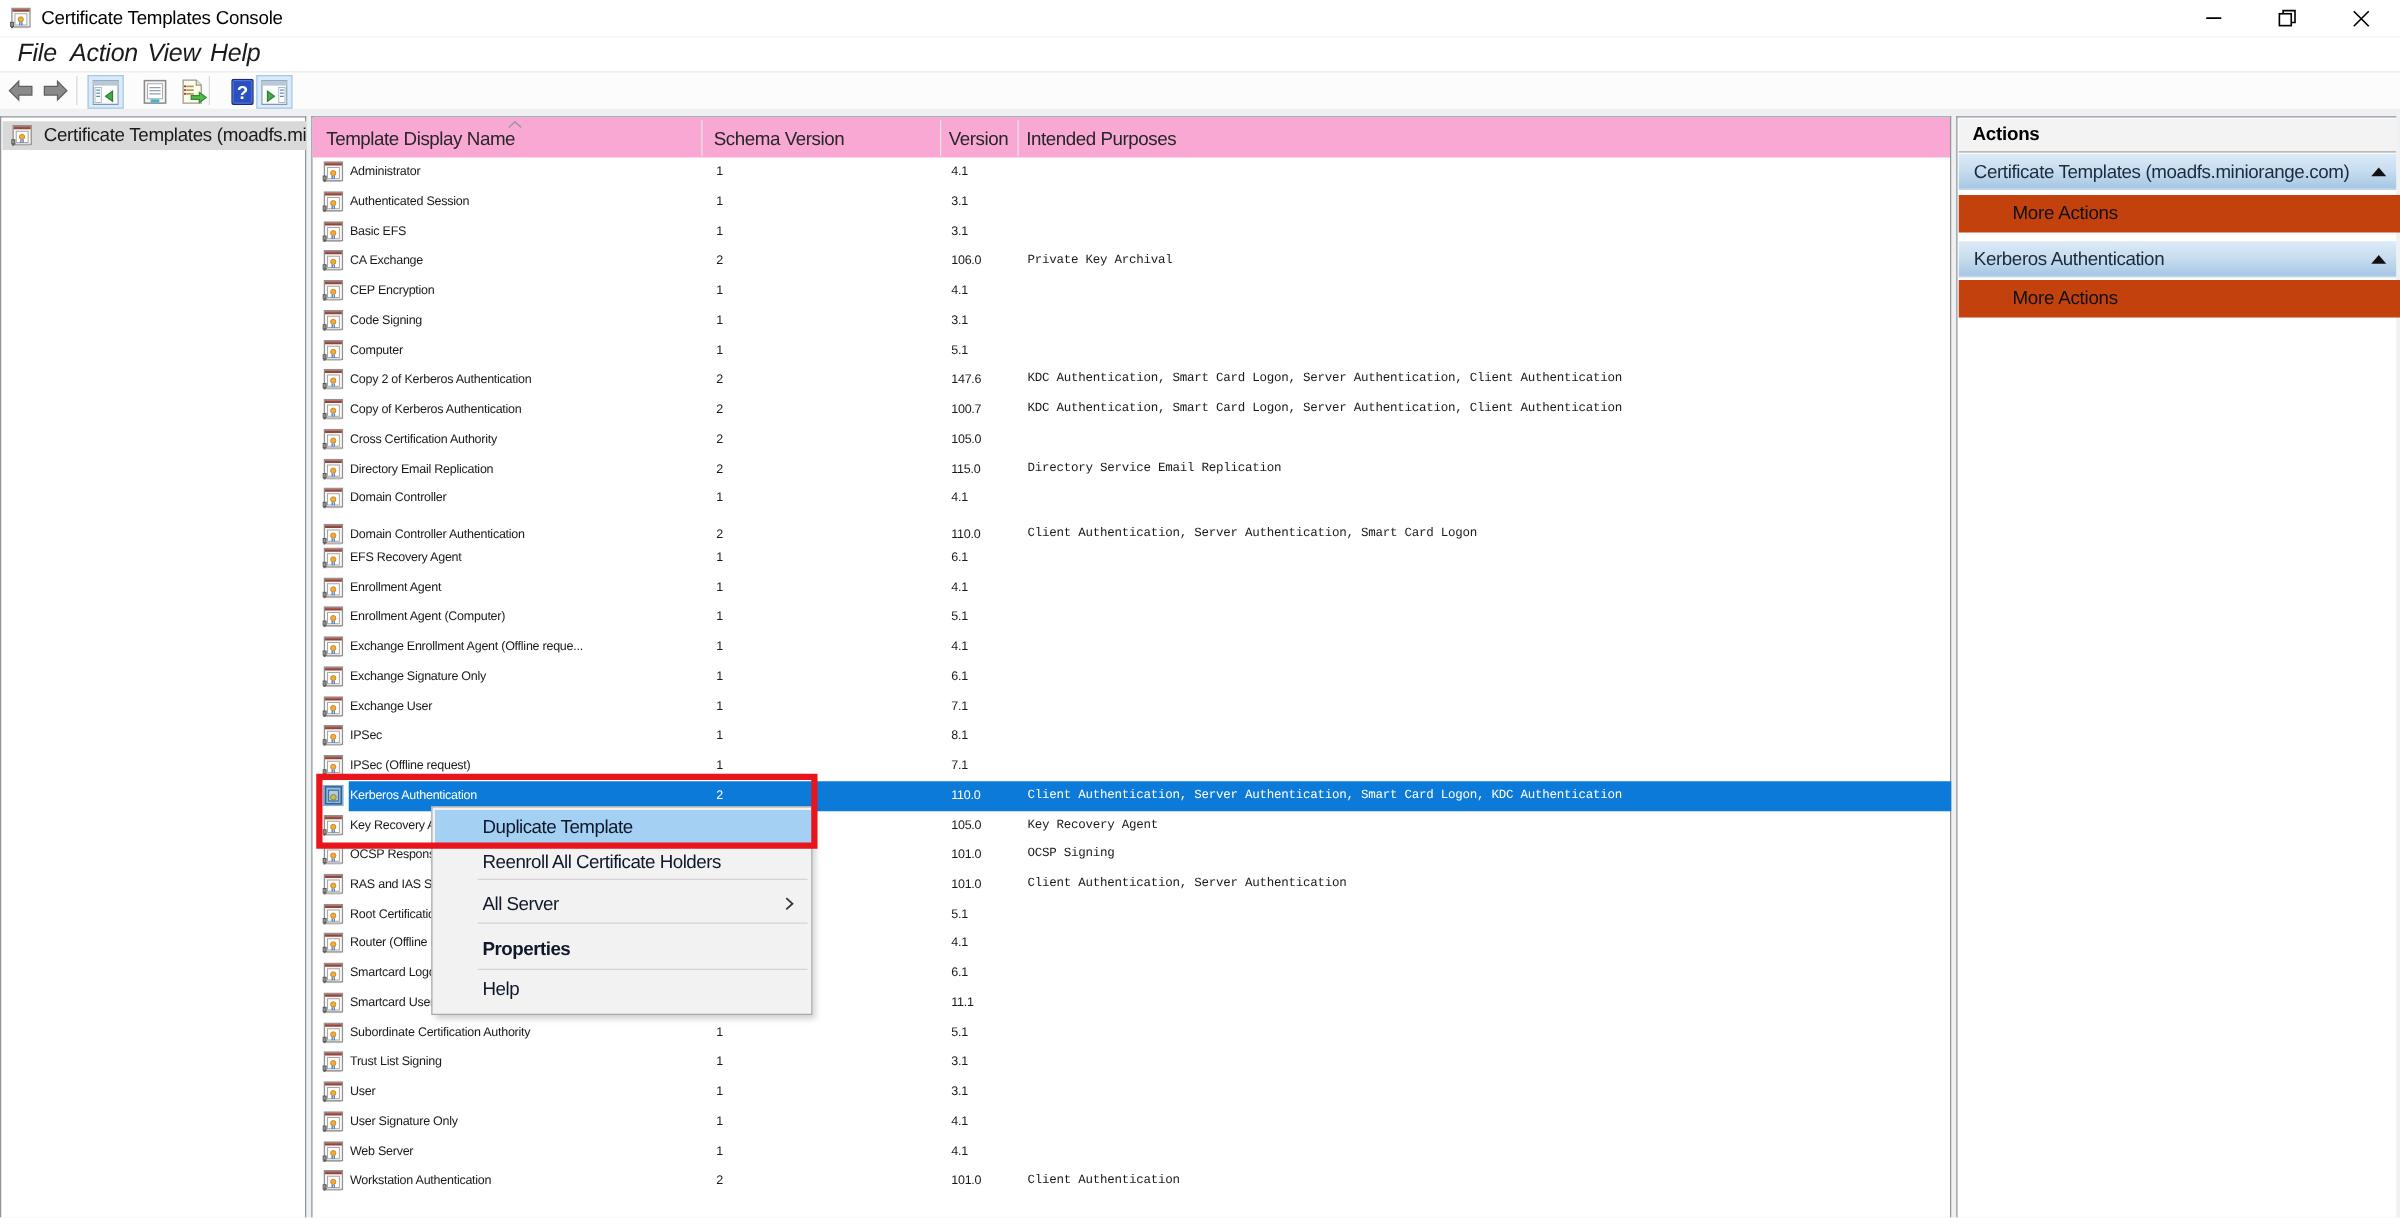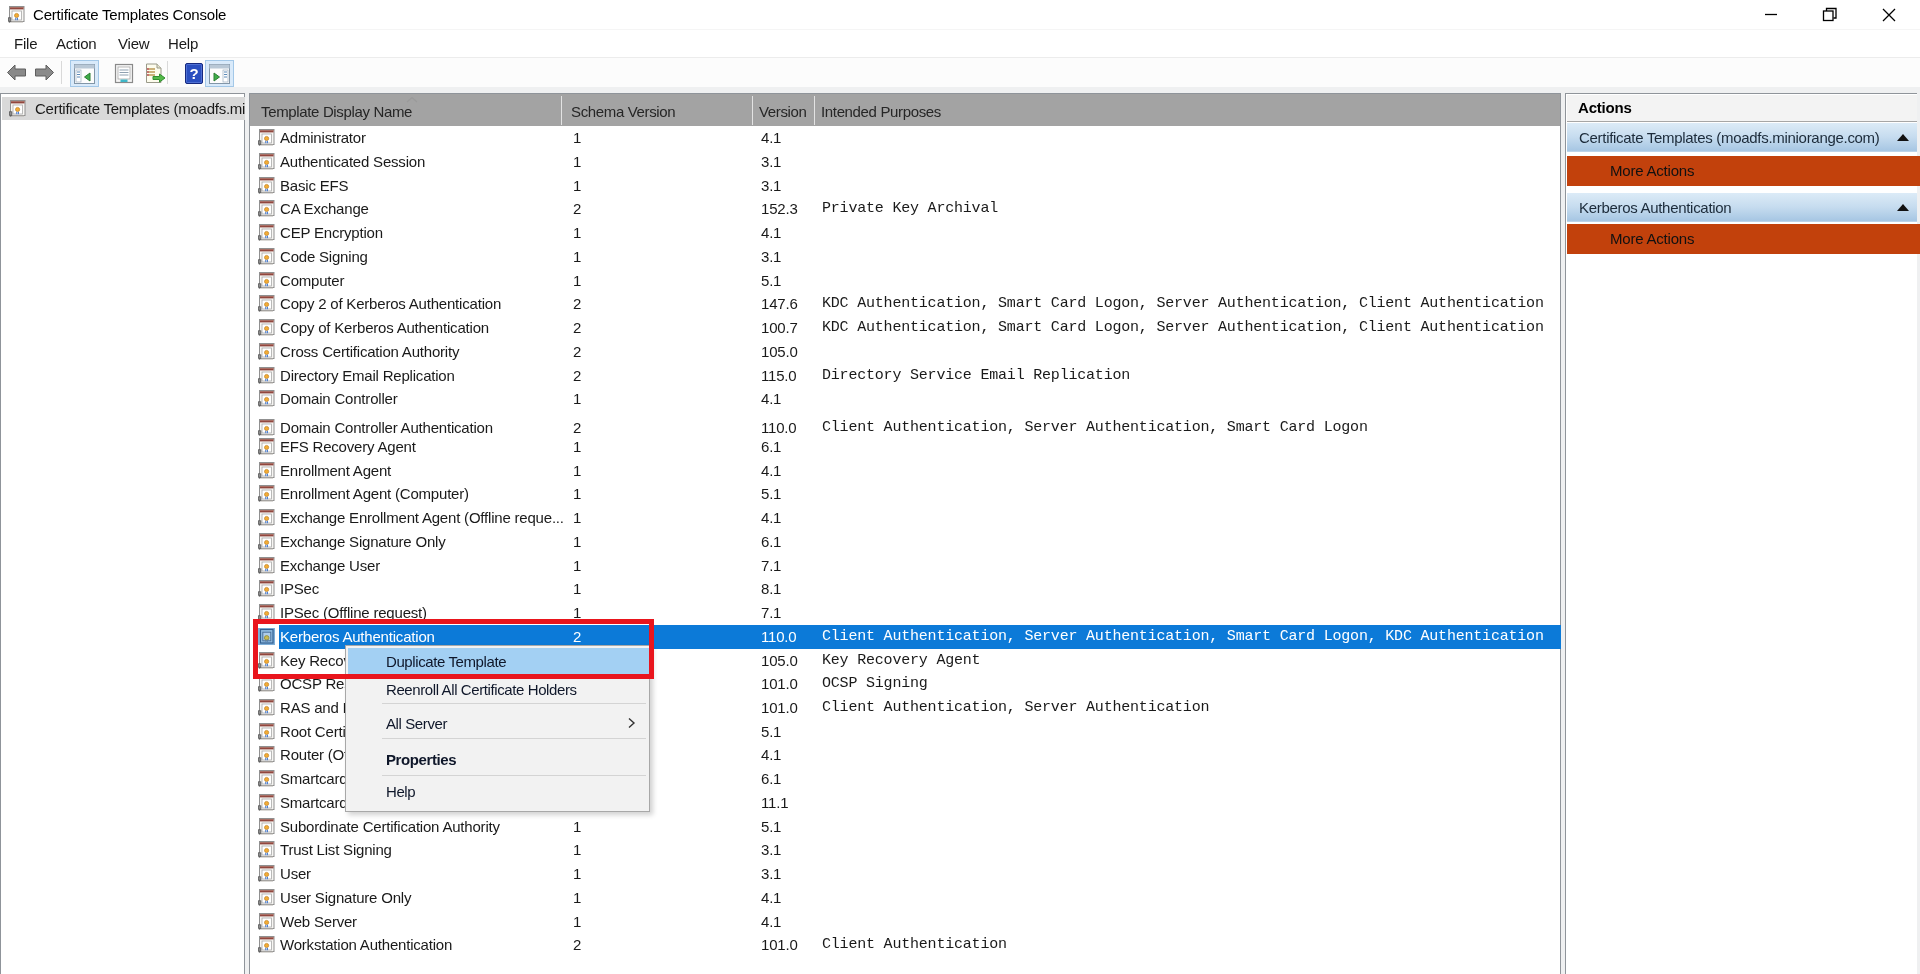--- a/index.html
+++ b/index.html
@@ -1,34 +1,34 @@
 <!DOCTYPE html>
 <html><head><meta charset="utf-8"><title>Certificate Templates Console</title>
 <style>
 * { margin:0; padding:0; box-sizing:border-box; }
 html,body { width:1920px; height:974px; overflow:hidden; }
 body { position:relative; background:#eff0f1; font-family:"Liberation Sans",sans-serif; color:#1a1a1a; }
 .titlebar { position:absolute; left:0; top:0; width:1920px; height:29px; background:#ffffff; }
 .title-txt { position:absolute; left:33px; top:0; line-height:29px; font-size:15px; letter-spacing:-0.2px; color:#000; }
 .menubar { position:absolute; left:0; top:29px; width:1920px; height:28px; background:#ffffff; border-top:1px solid #f5f5f5; }
-.menubar span { position:absolute; top:0; line-height:27px; font-size:15px; letter-spacing:-0.2px; }
+.menubar span { position:absolute; top:0; line-height:27px; font-size:20px; letter-spacing:-0.2px;font-style:italic; }
 .toolbar { position:absolute; left:0; top:57px; width:1920px; height:30px; background:#fcfcfc; border-top:1px solid #ececec; }
 .tbtn { position:absolute; top:1.5px; width:29px; height:27px; }
 .tbtn.hl { background:#d9eafa; border:1px solid #a3c8e8; }
 .tsep { position:absolute; top:3px; width:1px; height:23px; background:#d9d9d9; }
 .panel { position:absolute; top:93px; height:881px; background:#ffffff; border:1px solid #8f949a; border-bottom:none; }
 #tree { left:0; width:245px; }
 #list { left:249px; width:1312px; }
 #actions { left:1565px; width:352px; border-right:none;padding-left:40px; }
 .treerow { position:absolute; left:1px; top:3px; width:243px; height:23px; background:#d9d9d9; overflow:hidden; }
 .treerow .tt { position:absolute; left:33px; top:0; line-height:23px; font-size:15px; letter-spacing:-0.25px; white-space:nowrap; }
-.lhdr { position:absolute; left:0; top:0; width:1310px; height:32px; background:#a3a3a3;padding-left:44px; }
+.lhdr { position:absolute; left:0; top:0; width:1310px; height:32px; background:#f9a8d4;padding-left:44px; }
 .lhdr span { position:absolute; top:9px; font-size:15px; letter-spacing:-0.35px; color:#262626; white-space:nowrap; }
 .hsep { position:absolute; top:2px; width:1px; height:29px; background:#e3e3e3; }
-.lrow { position:absolute; left:1px; width:1069px; height:24px; font-size:15px; }
+.lrow { position:absolute; left:1px; width:1069px; height:24px; font-size:10px; }
 .lrow span { position:absolute; top:0; line-height:24px; letter-spacing:-0.2px; white-space:nowrap; }
 .lrow .nm { left:29px; }
 .lrow .sv { left:322px; }
 .lrow .vr { left:510px; }
 .lrow .ip { left:571px;font-family:Liberation Mono, monospace; }
 .lrow.sel { color:#fff; }
 .selbg { position:absolute; left:28px; top:0; width:1282px; height:24px; background:#0c7ad8; }
 .acthdr { position:absolute; left:1px; top:1px; width:350px; height:27px; background:#f3f3f3; border-bottom:1px solid #a6a6a6; }
 .acthdr b { position:absolute; left:11px; top:0; line-height:26px; font-size:15px; letter-spacing:-0.2px; color:#000; }
 .asec { position:absolute; left:1px; width:350px; height:29px; background:linear-gradient(180deg,#dcebf7 0%,#c6dcef 50%,#a6c6e3 100%); border-bottom:1px solid #bdd4e9; }
@@ -224,21 +224,21 @@
 <rect x="4" y="5" width="9.5" height="9" fill="#ffffff" stroke="#a8a8a8" stroke-width="0.8"></rect>
 <circle cx="8.6" cy="9.5" r="2.1" fill="#f3ac35" stroke="#c08223" stroke-width="0.7"></circle>
 <rect x="7.2" y="11.8" width="1.1" height="2.4" fill="#4d7fd0"></rect>
 <rect x="8.9" y="11.8" width="1.1" height="2.4" fill="#4d7fd0"></rect>
 <rect x="3" y="15.5" width="12" height="1" fill="#b9b5b0"></rect>
 <rect x="0.3" y="11.8" width="2.6" height="3.4" fill="#8f8f8f" stroke="#4f4f4f" stroke-width="0.7"></rect>
 <rect x="0.8" y="15" width="1.6" height="1.6" fill="#5f5f5f"></rect>
 </svg>
 <span class="nm">CA Exchange</span>
 <span class="sv">2</span>
-<span class="vr">152.3</span>
+<span class="vr">106.0</span>
 <span class="ip">Private Key Archival</span>
 </div>
 <div class="lrow" style="top:127.2px">
 <svg style="position:absolute;left:7px;top:3px" width="17" height="17" viewBox="0 0 17 17">
 <rect x="1.5" y="0.5" width="14.5" height="15" fill="#f7f6f3" stroke="#909090"></rect>
 <rect x="2" y="1" width="13.5" height="2.4" fill="#91473e"></rect>
 <rect x="2" y="1" width="13.5" height="0.8" fill="#b07a70"></rect>
 <rect x="4" y="5" width="9.5" height="9" fill="#ffffff" stroke="#a8a8a8" stroke-width="0.8"></rect>
 <circle cx="8.6" cy="9.5" r="2.1" fill="#f3ac35" stroke="#c08223" stroke-width="0.7"></circle>
 <rect x="7.2" y="11.8" width="1.1" height="2.4" fill="#4d7fd0"></rect>

